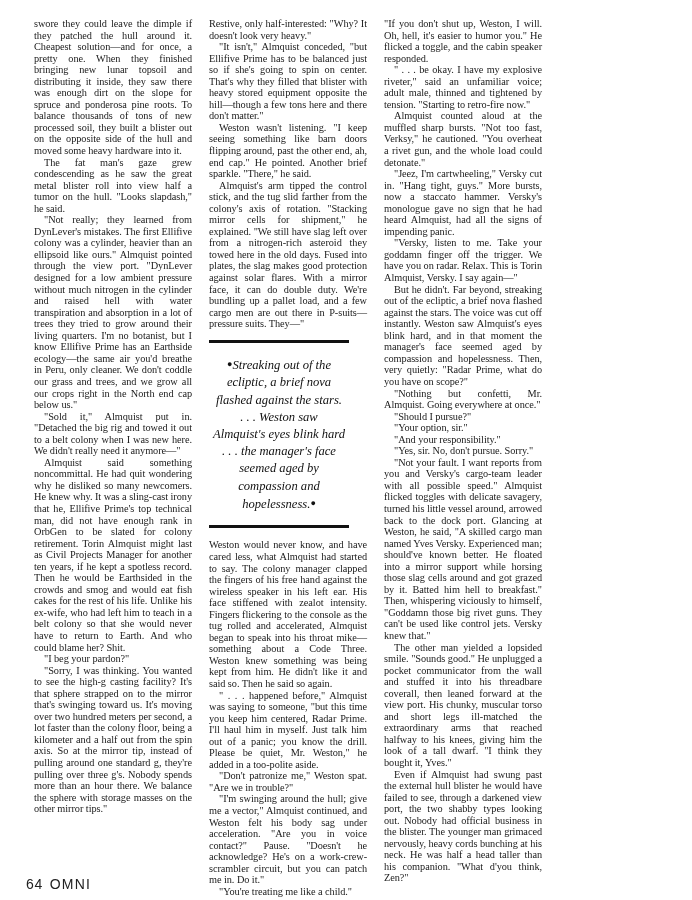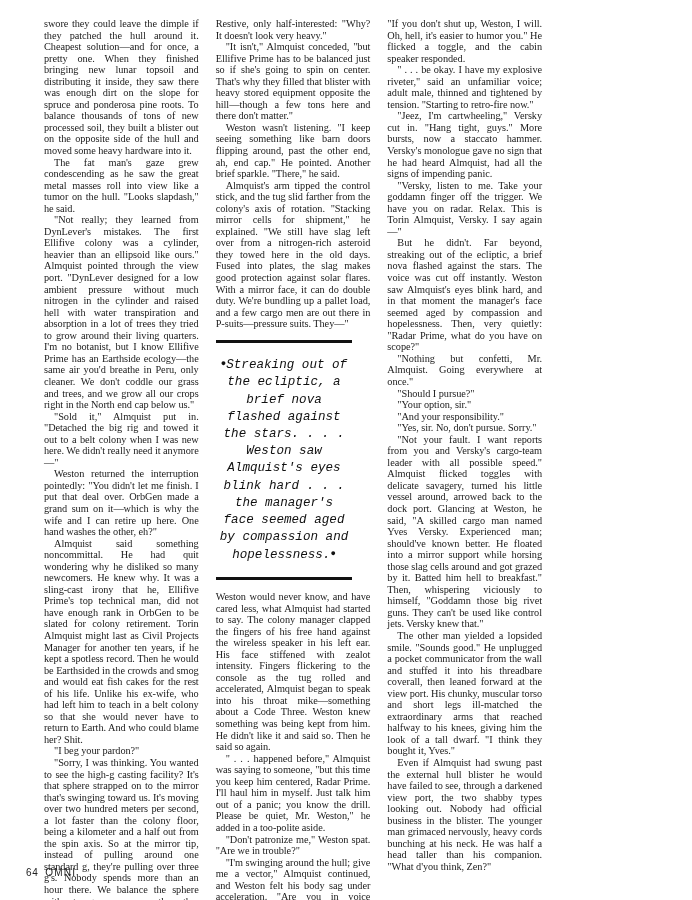--- a/index.html
+++ b/index.html
@@ -12,21 +12,21 @@
     background: #ffffff;
     font-family: "Liberation Serif", serif;
     color: #1a1a1a;
     overflow: hidden;
   }
   .page {
     position: relative;
     width: 568px;
     height: 900px;
     box-sizing: border-box;
-    padding: 18px 26px 0 44px;
+    padding: 18px 26px 0 34px;
   }
   .columns {
     display: flex;
     gap: 17px;
     height: 848px;
   }
   .col {
     width: 205px;
     position: relative;
   }
@@ -42,21 +42,20 @@
   }
   p + p {
     text-indent: 10px;
   }
   p.noindent {
     text-indent: 0;
   }
   .pull-quote {
     margin: 10px 18px 11px 0;
     padding: 0;
-    font-family: Liberation Mono, monospace;
   }
   .rule-thick {
     height: 3px;
     background: #111;
     margin: 0 0 0 0;
   }
   .pq-body {
     padding: 13px 4px 12px 4px;
     font-size: 12.6px;
     line-height: 17.2px;
@@ -65,45 +64,44 @@
     color: #111;
   }
   .pq-body .bullet {
     font-style: normal;
     font-size: 9px;
     vertical-align: 14%;
   }
   .footer {
     position: absolute;
     left: 26px;
-    bottom: 22px;
-    font-size: 10px;
+    bottom: 8px;
+    font-size: 14px;
     letter-spacing: 0.6px;
     color: #222;
     font-family: "Liberation Sans", sans-serif;
   }
   .footer .pg {
     margin-right: 7px;
   }
   .footer .mag {
     letter-spacing: 1.2px;
   }
 </style>
 </head>
 <body>
 
 <div class="page">
   <div class="columns">
 
     <div class="col">
       <p class="noindent">swore they could leave the dimple if they patched the hull around it. Cheapest solution—and for once, a pretty one. When they finished bringing new lunar topsoil and distributing it inside, they saw there was enough dirt on the slope for spruce and ponderosa pine roots. To balance thousands of tons of new processed soil, they built a blister out on the opposite side of the hull and moved some heavy hardware into it.</p>
-      <p>The fat man's gaze grew condescending as he saw the great metal masses roll into view like a tumor on the hull. "Looks slapdash," he said.</p>
+      <p>The fat man's gaze grew condescending as he saw the great metal blister roll into view half a tumor on the hull. "Looks slapdash," he said.</p>
       <p>"Not really; they learned from DynLever's mistakes. The first Ellifive colony was a cylinder, heavier than an ellipsoid like ours." Almquist pointed through the view port. "DynLever designed for a low ambient pressure without much nitrogen in the cylinder and raised hell with water transpiration and absorption in a lot of trees they tried to grow around their living quarters. I'm no botanist, but I know Ellifive Prime has an Earthside ecology—the same air you'd breathe in Peru, only cleaner. We don't coddle our grass and trees, and we grow all our crops right in the North end cap below us."</p>
       <p>"Sold it," Almquist put in. "Detached the big rig and towed it out to a belt colony when I was new here. We didn't really need it anymore—"</p>
-      <p>Weston returned the interruption pointedly: "You didn't let me finish. I put that deal over. OrbGen made a grand sum on it—which is why the wife and I can retire up here. One hand washes the other, eh?"</p>
       <p>Almquist said something noncommittal. He had quit wondering why he disliked so many newcomers. He knew why. It was a sling-cast irony that he, Ellifive Prime's top technical man, did not have enough rank in OrbGen to be slated for colony retirement. Torin Almquist might last as Civil Projects Manager for another ten years, if he kept a spotless record. Then he would be Earthsided in the crowds and smog and would eat fish cakes for the rest of his life. Unlike his ex-wife, who had left him to teach in a belt colony so that she would never have to return to Earth. And who could blame her? Shit.</p>
       <p>"I beg your pardon?"</p>
       <p>"Sorry, I was thinking. You wanted to see the high-g casting facility? It's that sphere strapped on to the mirror that's swinging toward us. It's moving over two hundred meters per second, a lot faster than the colony floor, being a kilometer and a half out from the spin axis. So at the mirror tip, instead of pulling around one standard g, they're pulling over three g's. Nobody spends more than an hour there. We balance the sphere with storage masses on the other mirror tips."</p>
     </div>
 
     <div class="col">
       <p class="noindent">Restive, only half-interested: "Why? It doesn't look very heavy."</p>
       <p>"It isn't," Almquist conceded, "but Ellifive Prime has to be balanced just so if she's going to spin on center. That's why they filled that blister with heavy stored equipment opposite the hill—though a few tons here and there don't matter."</p>
       <p>Weston wasn't listening. "I keep seeing something like barn doors flipping around, past the other end, ah, end cap." He pointed. Another brief sparkle. "There," he said.</p>
       <p>Almquist's arm tipped the control stick, and the tug slid farther from the colony's axis of rotation. "Stacking mirror cells for shipment," he explained. "We still have slag left over from a nitrogen-rich asteroid they towed here in the old days. Fused into plates, the slag makes good protection against solar flares. With a mirror face, it can do double duty. We're bundling up a pallet load, and a few cargo men are out there in P-suits—pressure suits. They—"</p>
@@ -119,20 +117,21 @@
       <p class="noindent">Weston would never know, and have cared less, what Almquist had started to say. The colony manager clapped the fingers of his free hand against the wireless speaker in his left ear. His face stiffened with zealot intensity. Fingers flickering to the console as the tug rolled and accelerated, Almquist began to speak into his throat mike—something about a Code Three. Weston knew something was being kept from him. He didn't like it and said so. Then he said so again.</p>
       <p>" . . . happened before," Almquist was saying to someone, "but this time you keep him centered, Radar Prime. I'll haul him in myself. Just talk him out of a panic; you know the drill. Please be quiet, Mr. Weston," he added in a too-polite aside.</p>
       <p>"Don't patronize me," Weston spat. "Are we in trouble?"</p>
       <p>"I'm swinging around the hull; give me a vector," Almquist continued, and Weston felt his body sag under acceleration. "Are you in voice contact?" Pause. "Doesn't he acknowledge? He's on a work-crew-scrambler circuit, but you can patch me in. Do it."</p>
       <p>"You're treating me like a child."</p>
     </div>
 
     <div class="col">
       <p class="noindent">"If you don't shut up, Weston, I will. Oh, hell, it's easier to humor you." He flicked a toggle, and the cabin speaker responded.</p>
       <p>" . . . be okay. I have my explosive riveter," said an unfamiliar voice; adult male, thinned and tightened by tension. "Starting to retro-fire now."</p>
+      <p>Almquist counted aloud at the muffled sharp bursts. "Not too fast, Verksy," he cautioned. "You overheat a rivet gun, and the whole load could detonate."</p>
       <p>"Jeez, I'm cartwheeling," Versky cut in. "Hang tight, guys." More bursts, now a staccato hammer. Versky's monologue gave no sign that he had heard Almquist, had all the signs of impending panic.</p>
       <p>"Versky, listen to me. Take your goddamn finger off the trigger. We have you on radar. Relax. This is Torin Almquist, Versky. I say again—"</p>
       <p>But he didn't. Far beyond, streaking out of the ecliptic, a brief nova flashed against the stars. The voice was cut off instantly. Weston saw Almquist's eyes blink hard, and in that moment the manager's face seemed aged by compassion and hopelessness. Then, very quietly: "Radar Prime, what do you have on scope?"</p>
       <p>"Nothing but confetti, Mr. Almquist. Going everywhere at once."</p>
       <p>"Should I pursue?"</p>
       <p>"Your option, sir."</p>
       <p>"And your responsibility."</p>
       <p>"Yes, sir. No, don't pursue. Sorry."</p>
       <p>"Not your fault. I want reports from you and Versky's cargo-team leader with all possible speed." Almquist flicked toggles with delicate savagery, turned his little vessel around, arrowed back to the dock port. Glancing at Weston, he said, "A skilled cargo man named Yves Versky. Experienced man; should've known better. He floated into a mirror support while horsing those slag cells around and got grazed by it. Batted him hell to breakfast." Then, whispering viciously to himself, "Goddamn those big rivet guns. They can't be used like control jets. Versky knew that."</p>
       <p>The other man yielded a lopsided smile. "Sounds good." He unplugged a pocket communicator from the wall and stuffed it into his threadbare coverall, then leaned forward at the view port. His chunky, muscular torso and short legs ill-matched the extraordinary arms that reached halfway to his knees, giving him the look of a tall dwarf. "I think they bought it, Yves."</p>

